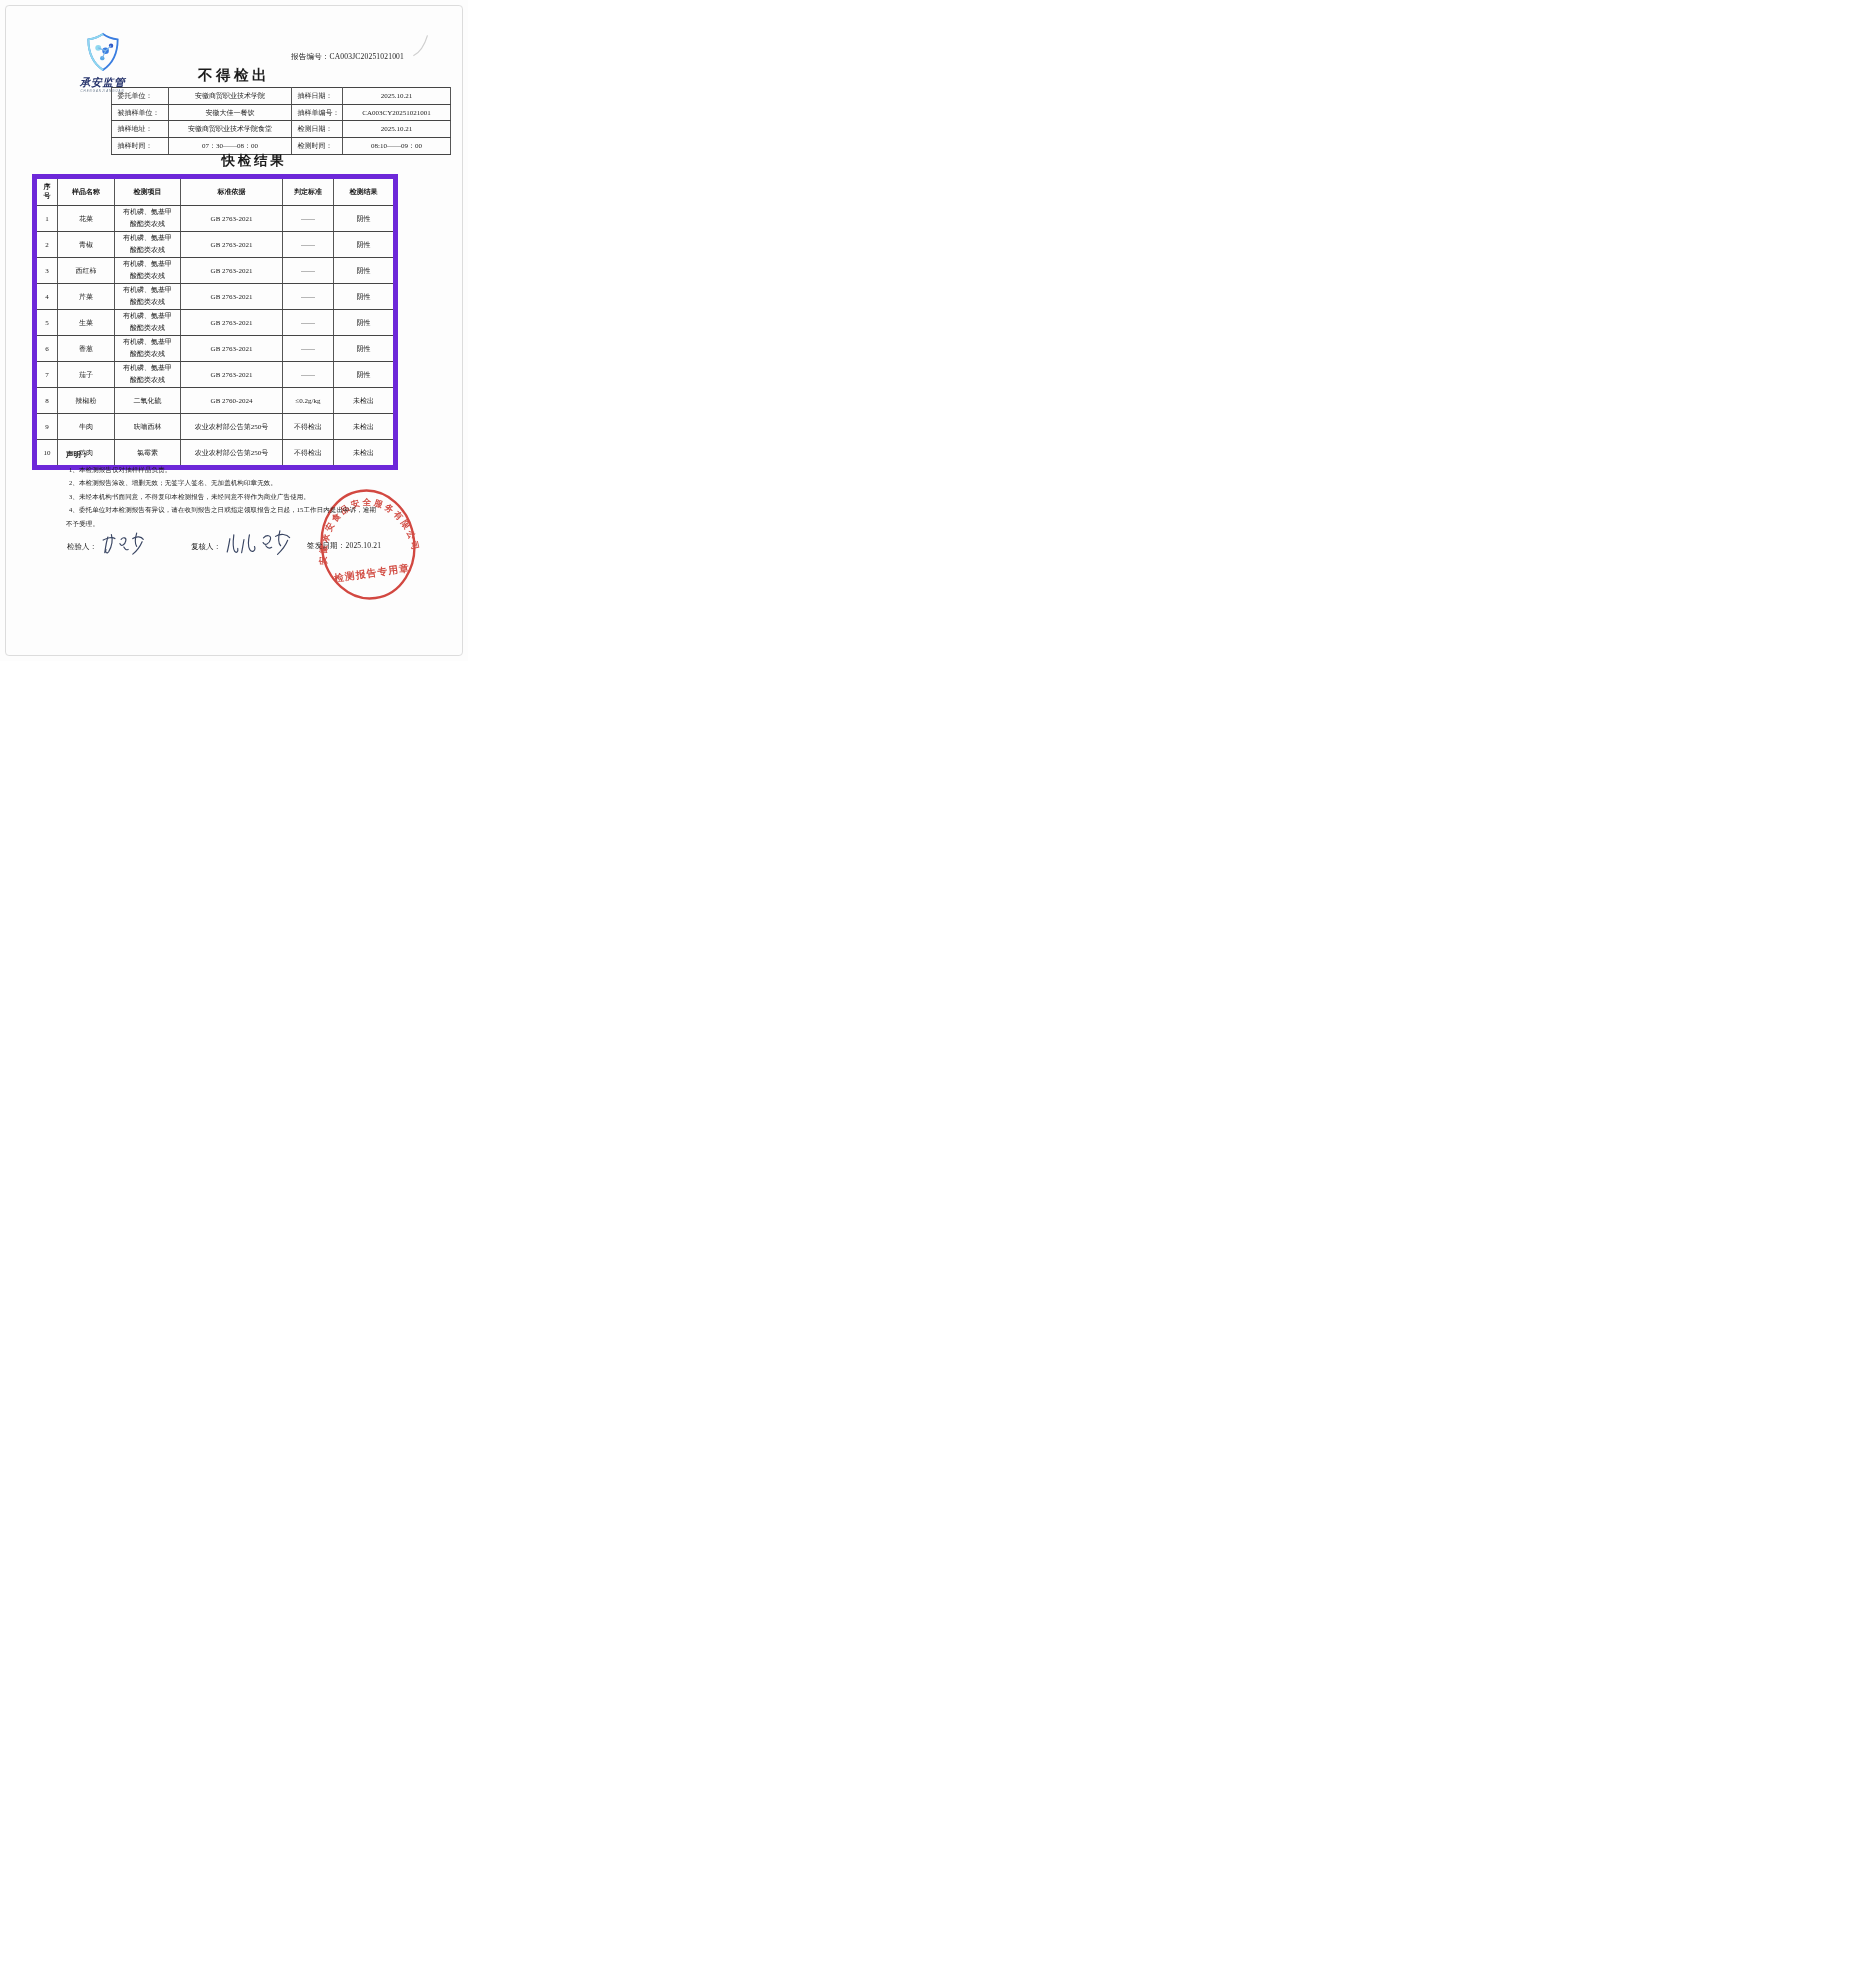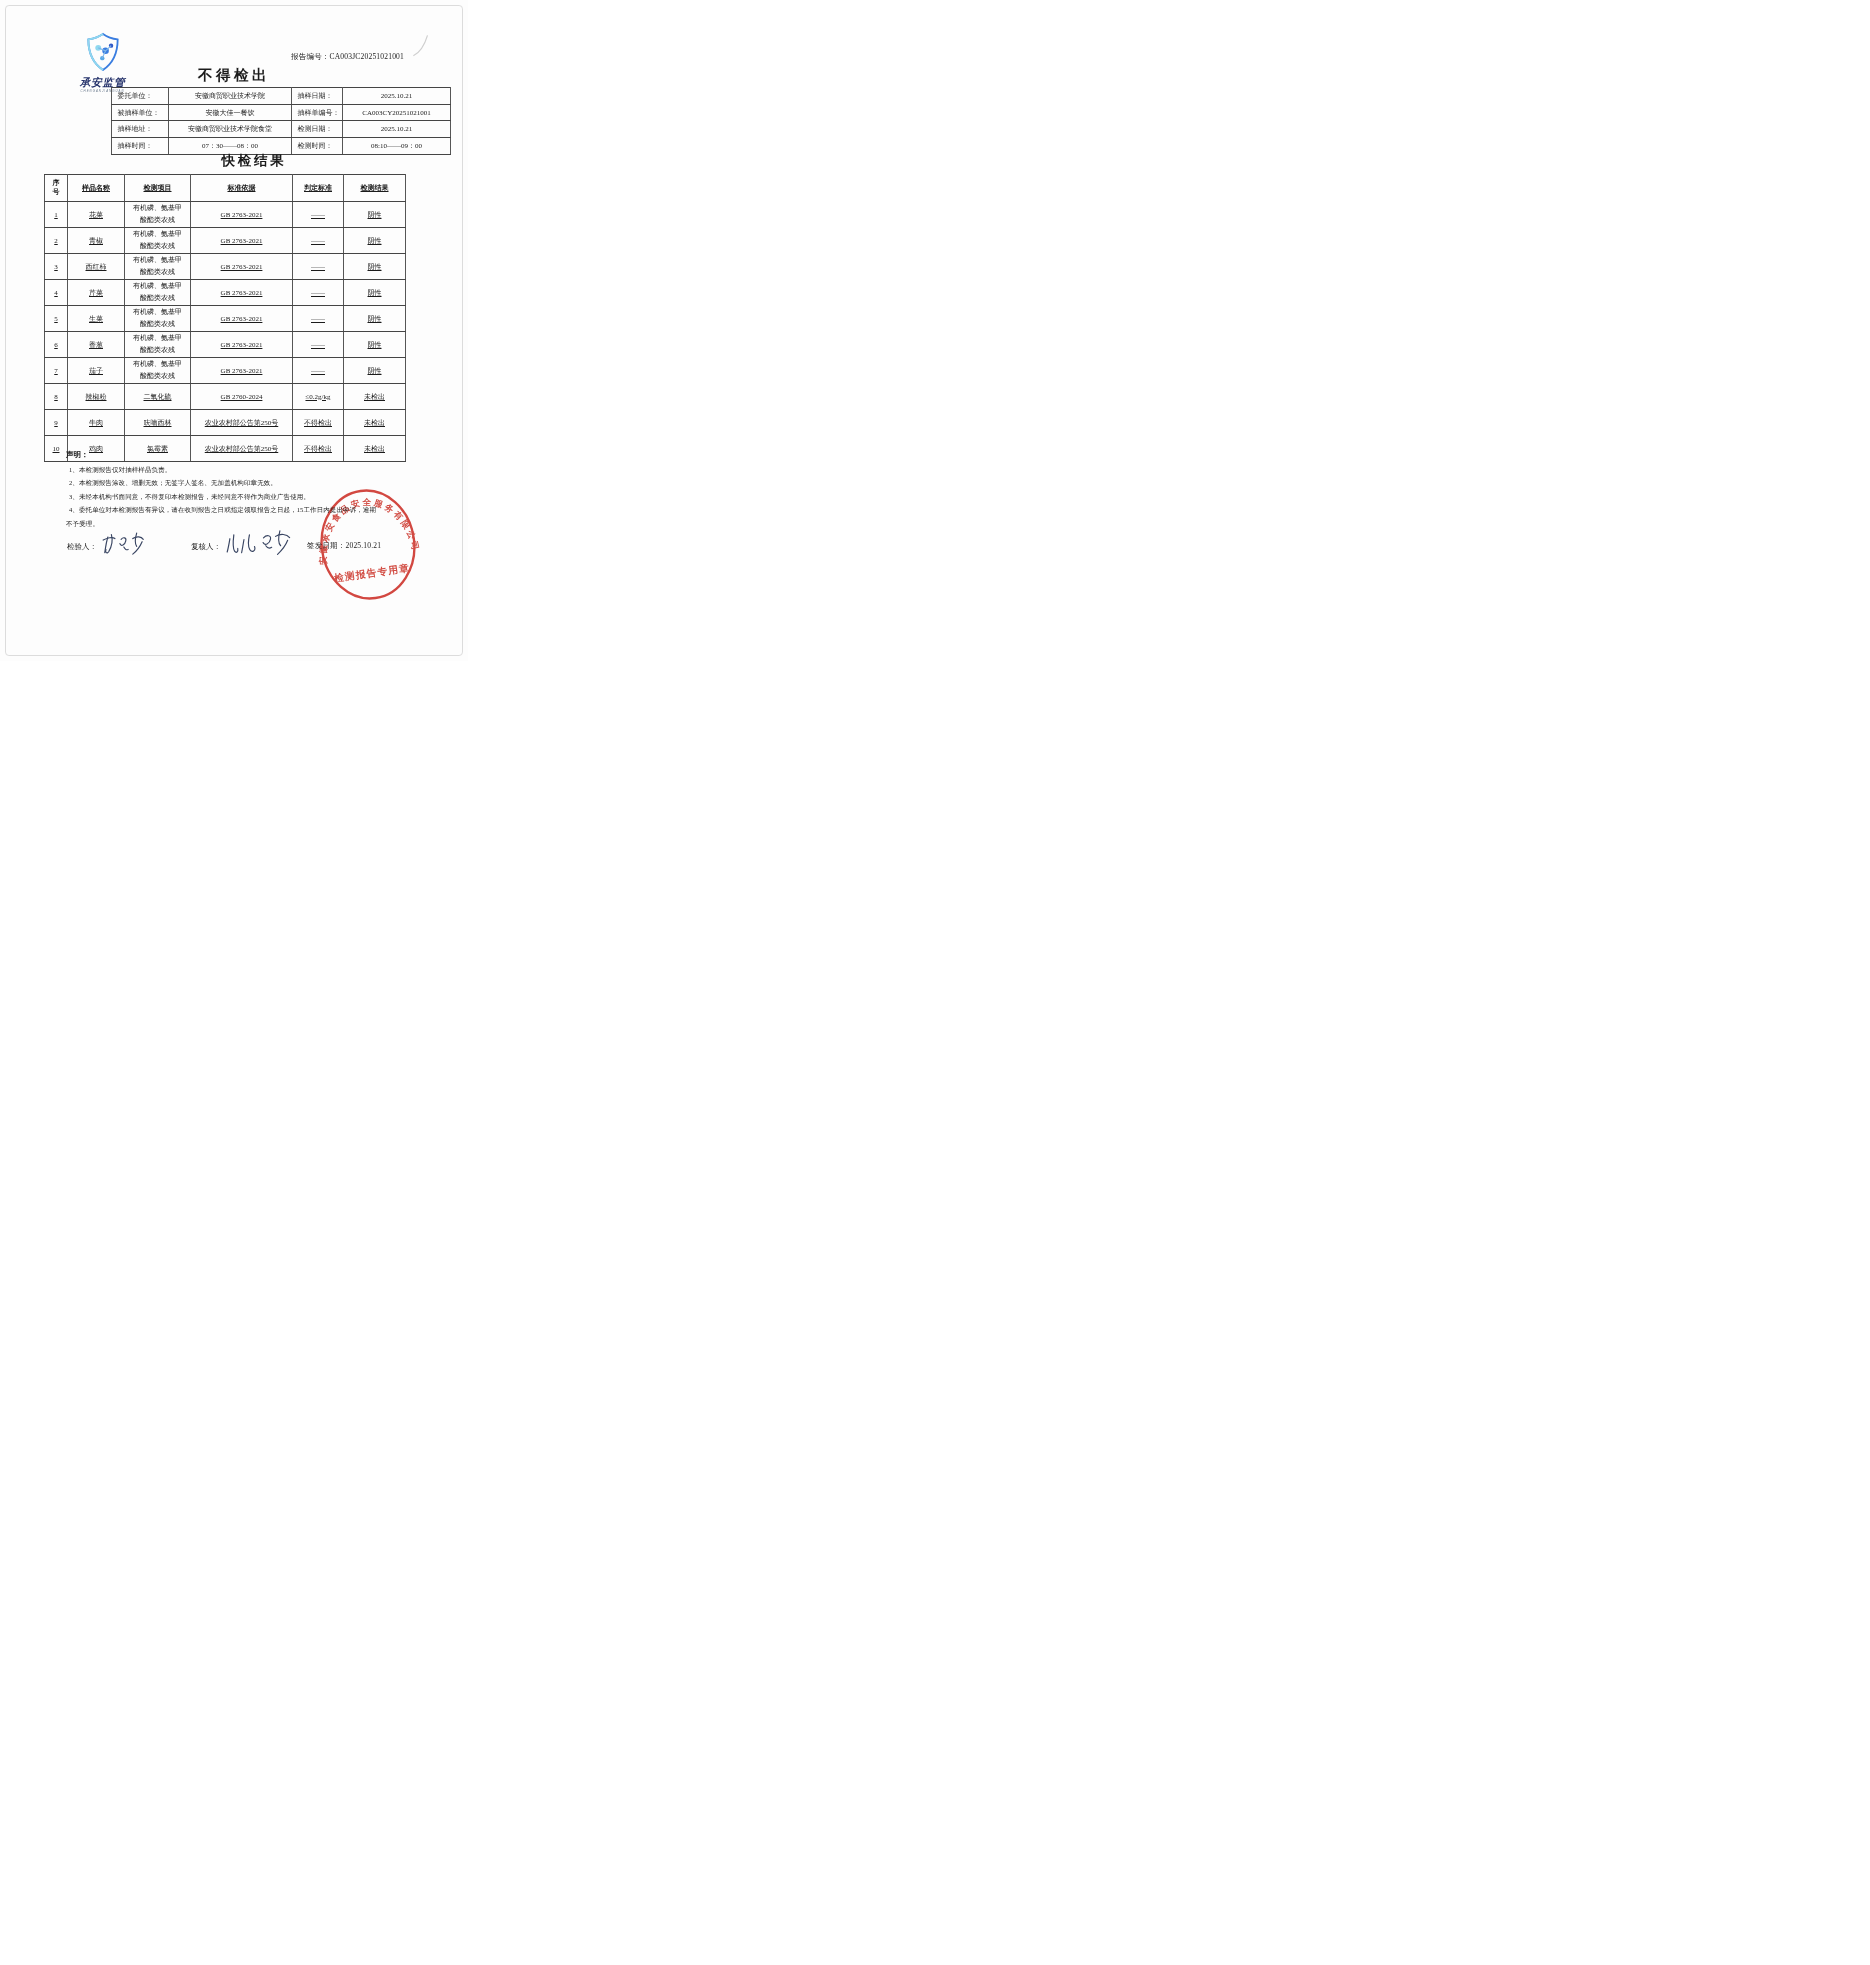--- a/index.html
+++ b/index.html
@@ -25,21 +25,21 @@
   .report-no{position:absolute;top:52px;right:64px;font-size:7.5px;letter-spacing:0.2px;}
   
   .doc-title{position:absolute;left:0;top:66px;width:100%;text-align:center;font-size:14.5px;font-weight:bold;letter-spacing:3.5px;}
   .result-title{position:absolute;left:0;top:152px;width:100%;text-align:center;font-size:13.4px;font-weight:bold;letter-spacing:2.8px;margin-left:20px;}
   
   table{border-collapse:collapse;table-layout:fixed;}
   .info-table{position:absolute;left:66px;top:87px;width:340px;}
   .info-table td{border:0.6px solid #565656;border-top:1px solid #454545;border-bottom:1px solid #454545;height:15.7px;font-size:7px;text-align:center;padding:0 1.6px;overflow:hidden;}
   .info-table{border:1px solid #3d3d3d;margin-left:45px;}
   .info-table td.lbl{text-align:left;padding-left:5.5px;}
-  .res-table{position:absolute;left:44px;top:174px;width:362px;border:1px solid #6d28d9;text-decoration:underline;}
+  .res-table{position:absolute;left:32px;top:174px;width:362px;border:5px solid #6d28d9;}
   .res-table th,.res-table td{border:0.6px solid #565656;border-top:1px solid #454545;border-bottom:1px solid #454545;font-size:7px;text-align:center;padding:0 1.2px;overflow:hidden;font-weight:normal;}
   .res-table th{height:26px;font-weight:bold;}
   .res-table td{height:25px;}
   .vert{display:inline-block;width:1.1em;line-height:1.35;word-break:break-all;}
   .wrap7{display:inline-block;max-width:7.4em;line-height:1.6;}
   
   .stmt-head{position:absolute;left:66px;top:450px;font-size:7.5px;font-weight:bold;}
   .stmt{position:absolute;left:69px;font-size:6.5px;letter-spacing:0.1px;white-space:nowrap;}
   .stmt.s1{top:466px;} .stmt.s2{top:479px;} .stmt.s3{top:493px;} .stmt.s4{top:506px;}
   .stmt.s5{left:66px;top:520px;}

